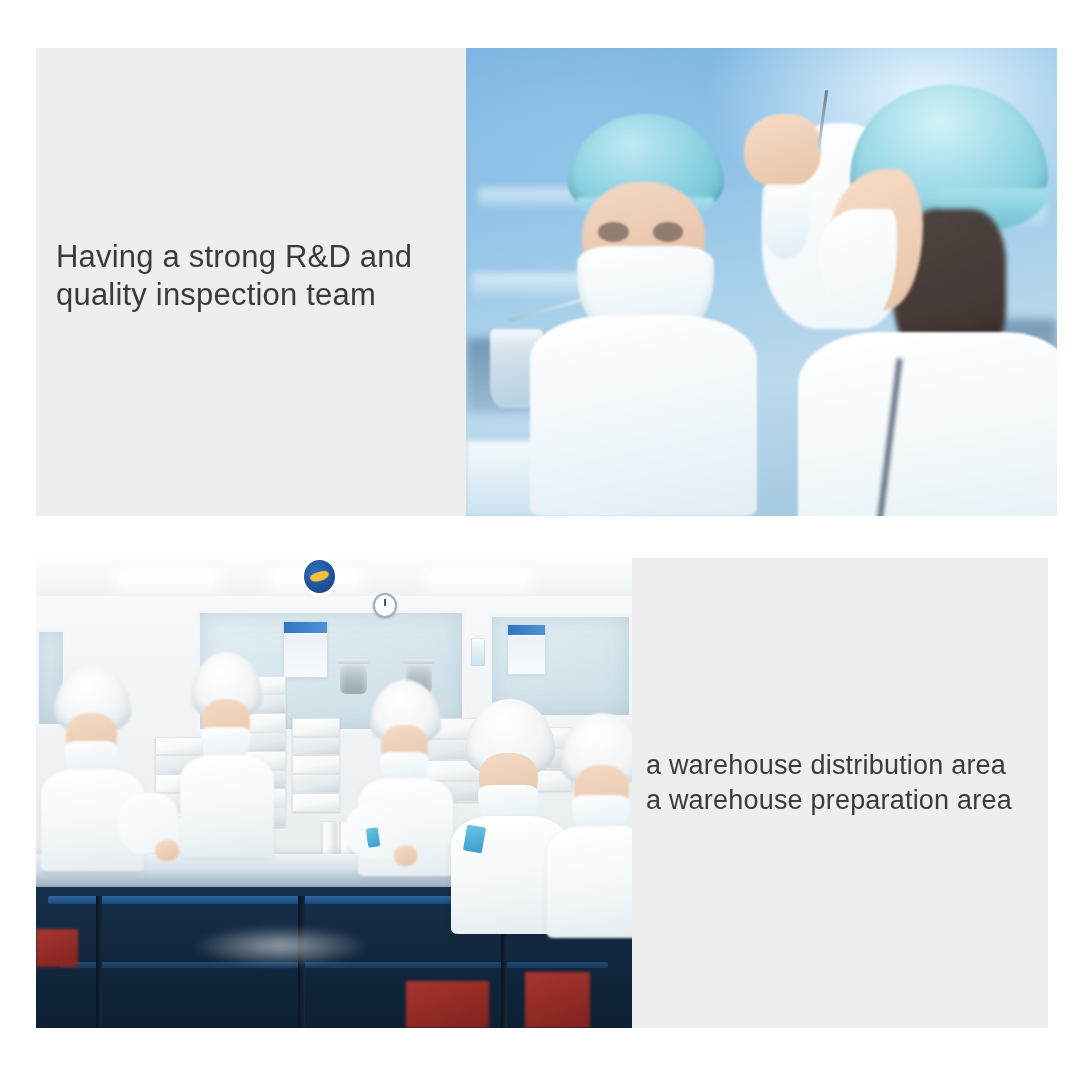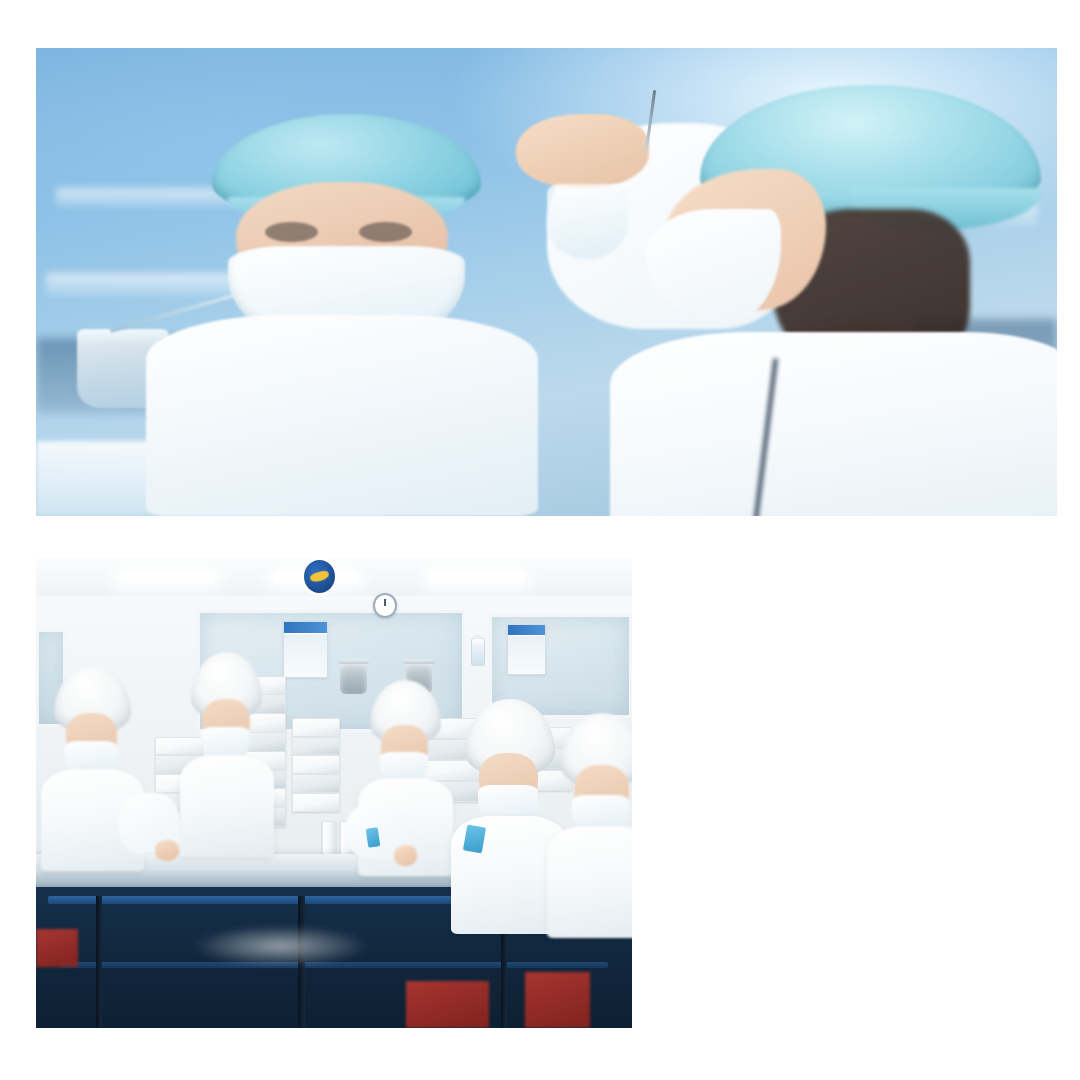--- a/index.html
+++ b/index.html
@@ -418,20 +418,24 @@
     filter:blur(3px);
   }
 </style>
 </head>
 <body>
 
 <div class="page">
 
   <div class="block-top">
 
+    <div class="panel-gray top-caption-panel">
+      <div class="top-caption">Having a strong R&amp;D and
+quality inspection team</div>
+    </div>
 
     <div class="photo photo-top">
       <div class="lab-bg"></div>
 
       <div class="lab-shelf" style="left:2%;  top:30%; width:26%; height:4%;"></div>
       <div class="lab-shelf" style="left:1%;  top:48%; width:30%; height:5%;"></div>
       <div class="lab-shelf" style="left:62%; top:20%; width:22%; height:4%;"></div>
       <div class="lab-shelf" style="left:78%; top:33%; width:20%; height:5%;"></div>
       <div class="lab-dark" style="left:0%;  top:62%; width:24%; height:16%;"></div>
       <div class="lab-dark" style="left:86%; top:58%; width:14%; height:26%;"></div>
@@ -577,15 +581,19 @@
       <div class="hand-s" style="left:20%; top:60%; width:4%;  height:4.5%;"></div>
       <div class="hand-s" style="left:60%; top:61%; width:4%;  height:4.5%;"></div>
       <div class="blue-card" style="left:72%; top:57%; width:3.2%; height:5.5%; transform:rotate(10deg);"></div>
       <div class="blue-card" style="left:55.5%; top:57.5%; width:2%; height:4%; transform:rotate(-8deg);"></div>
 
       <div class="red-acc" style="left:62%; top:90%; width:14%; height:10%;"></div>
       <div class="red-acc" style="left:82%; top:88%; width:11%; height:12%;"></div>
       <div class="red-acc" style="left:0%;  top:79%; width:7%;  height:8%;"></div>
     </div>
 
+    <div class="panel-gray bottom-caption-panel">
+      <div class="bottom-caption">a warehouse distribution area
+a warehouse preparation area</div>
+    </div>
   </div>
 
 </div>
 
 </body></html>

